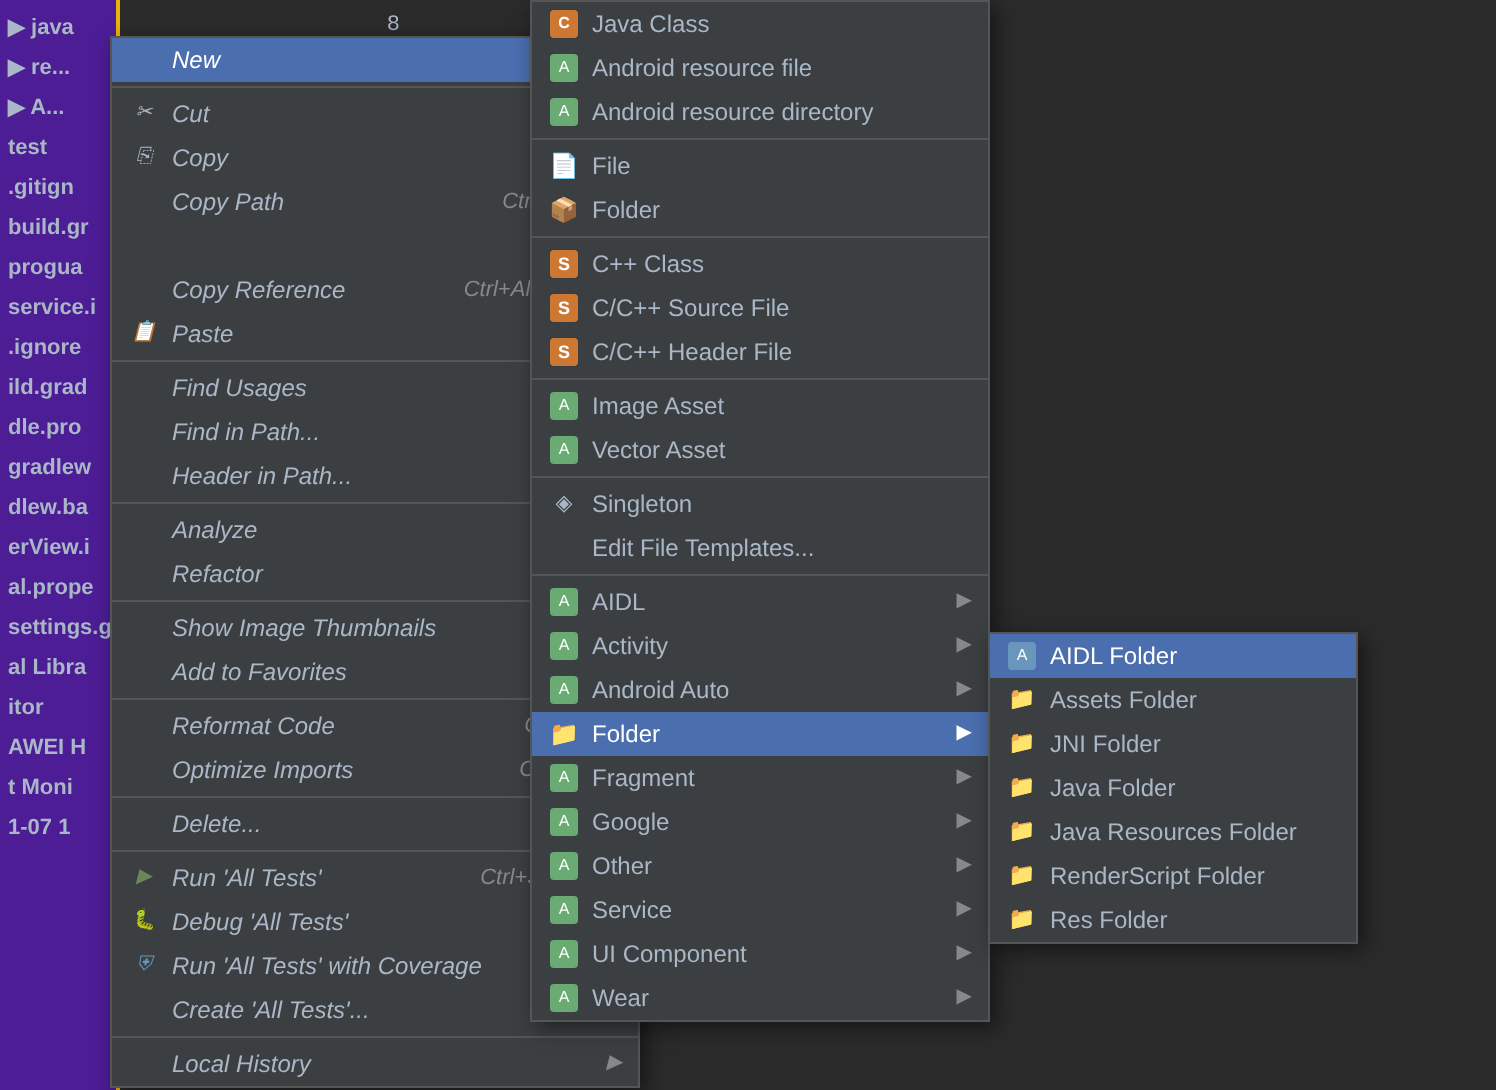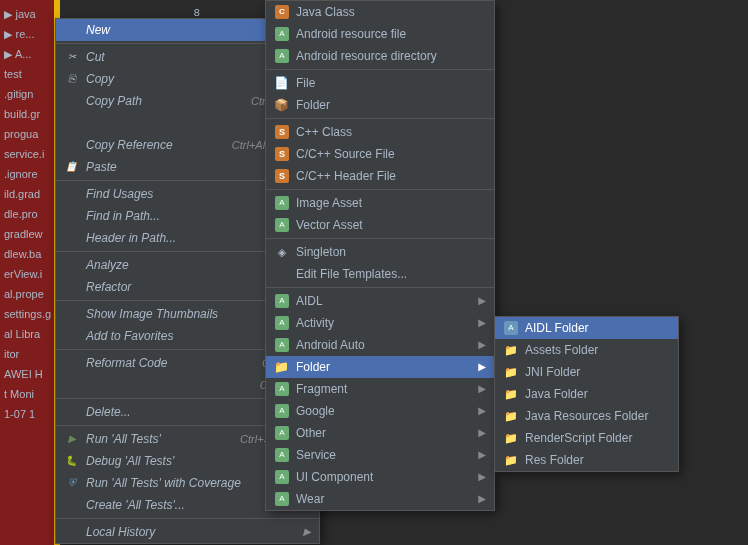--- a/index.html
+++ b/index.html
@@ -20,22 +20,23 @@
       top: 0; left: 0; right: 0; bottom: 0;
       background: #2b2b2b;
       padding: 4px 0;
     }
 
     .bg-left-panel {
       position: absolute;
       top: 0; left: 0;
       width: 60px;
       height: 100%;
-      background: #7f1d1d;
-      border-right: 6px solid #eab308;
+      background: #4c1d95;
+      border-right: 2px solid #eab308;
+      font-weight: bold;
     }
 
     .bg-code-area {
       position: absolute;
       top: 0; left: 60px; right: 0; bottom: 0;
       background: #2b2b2b;
       padding: 4px 8px;
     }
 
     .code-line {
@@ -362,20 +363,21 @@
       <div class="menu-item-left">
         <span class="menu-icon"></span>
         <span class="menu-label">Reformat Code</span>
       </div>
       <span class="menu-shortcut">Ctrl+Alt+L</span>
     </div>
 
     <div class="menu-item">
       <div class="menu-item-left">
         <span class="menu-icon"></span>
+        <span class="menu-label">Optimize Imports</span>
       </div>
       <span class="menu-shortcut">Ctrl+Alt+O</span>
     </div>
 
     <div class="menu-separator"></div>
 
     <div class="menu-item">
       <div class="menu-item-left">
         <span class="menu-icon"></span>
         <span class="menu-label">Delete...</span>

